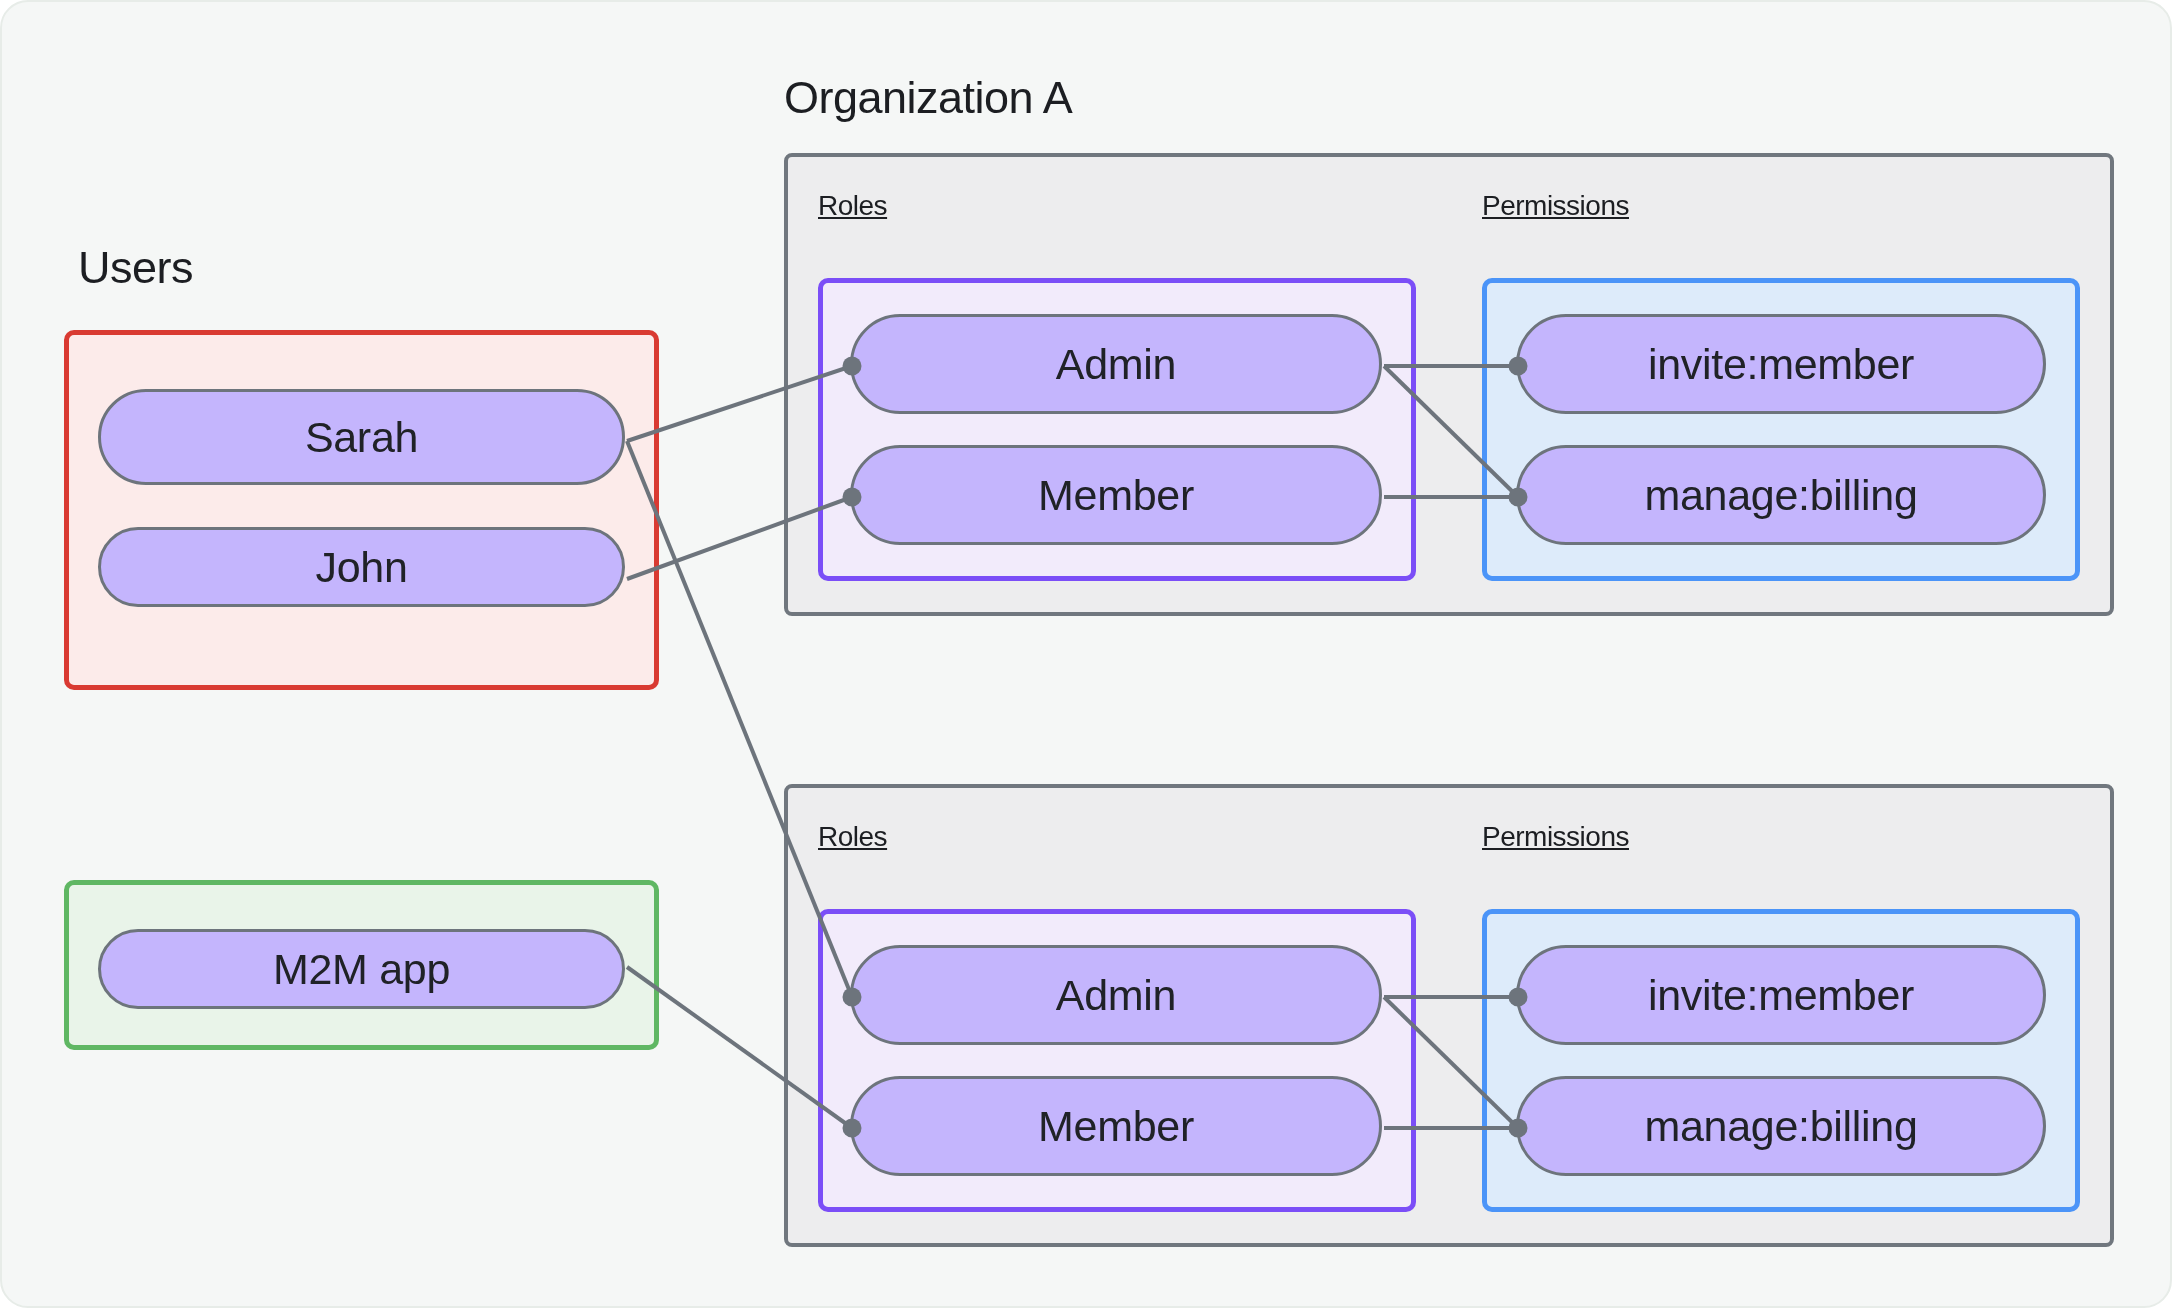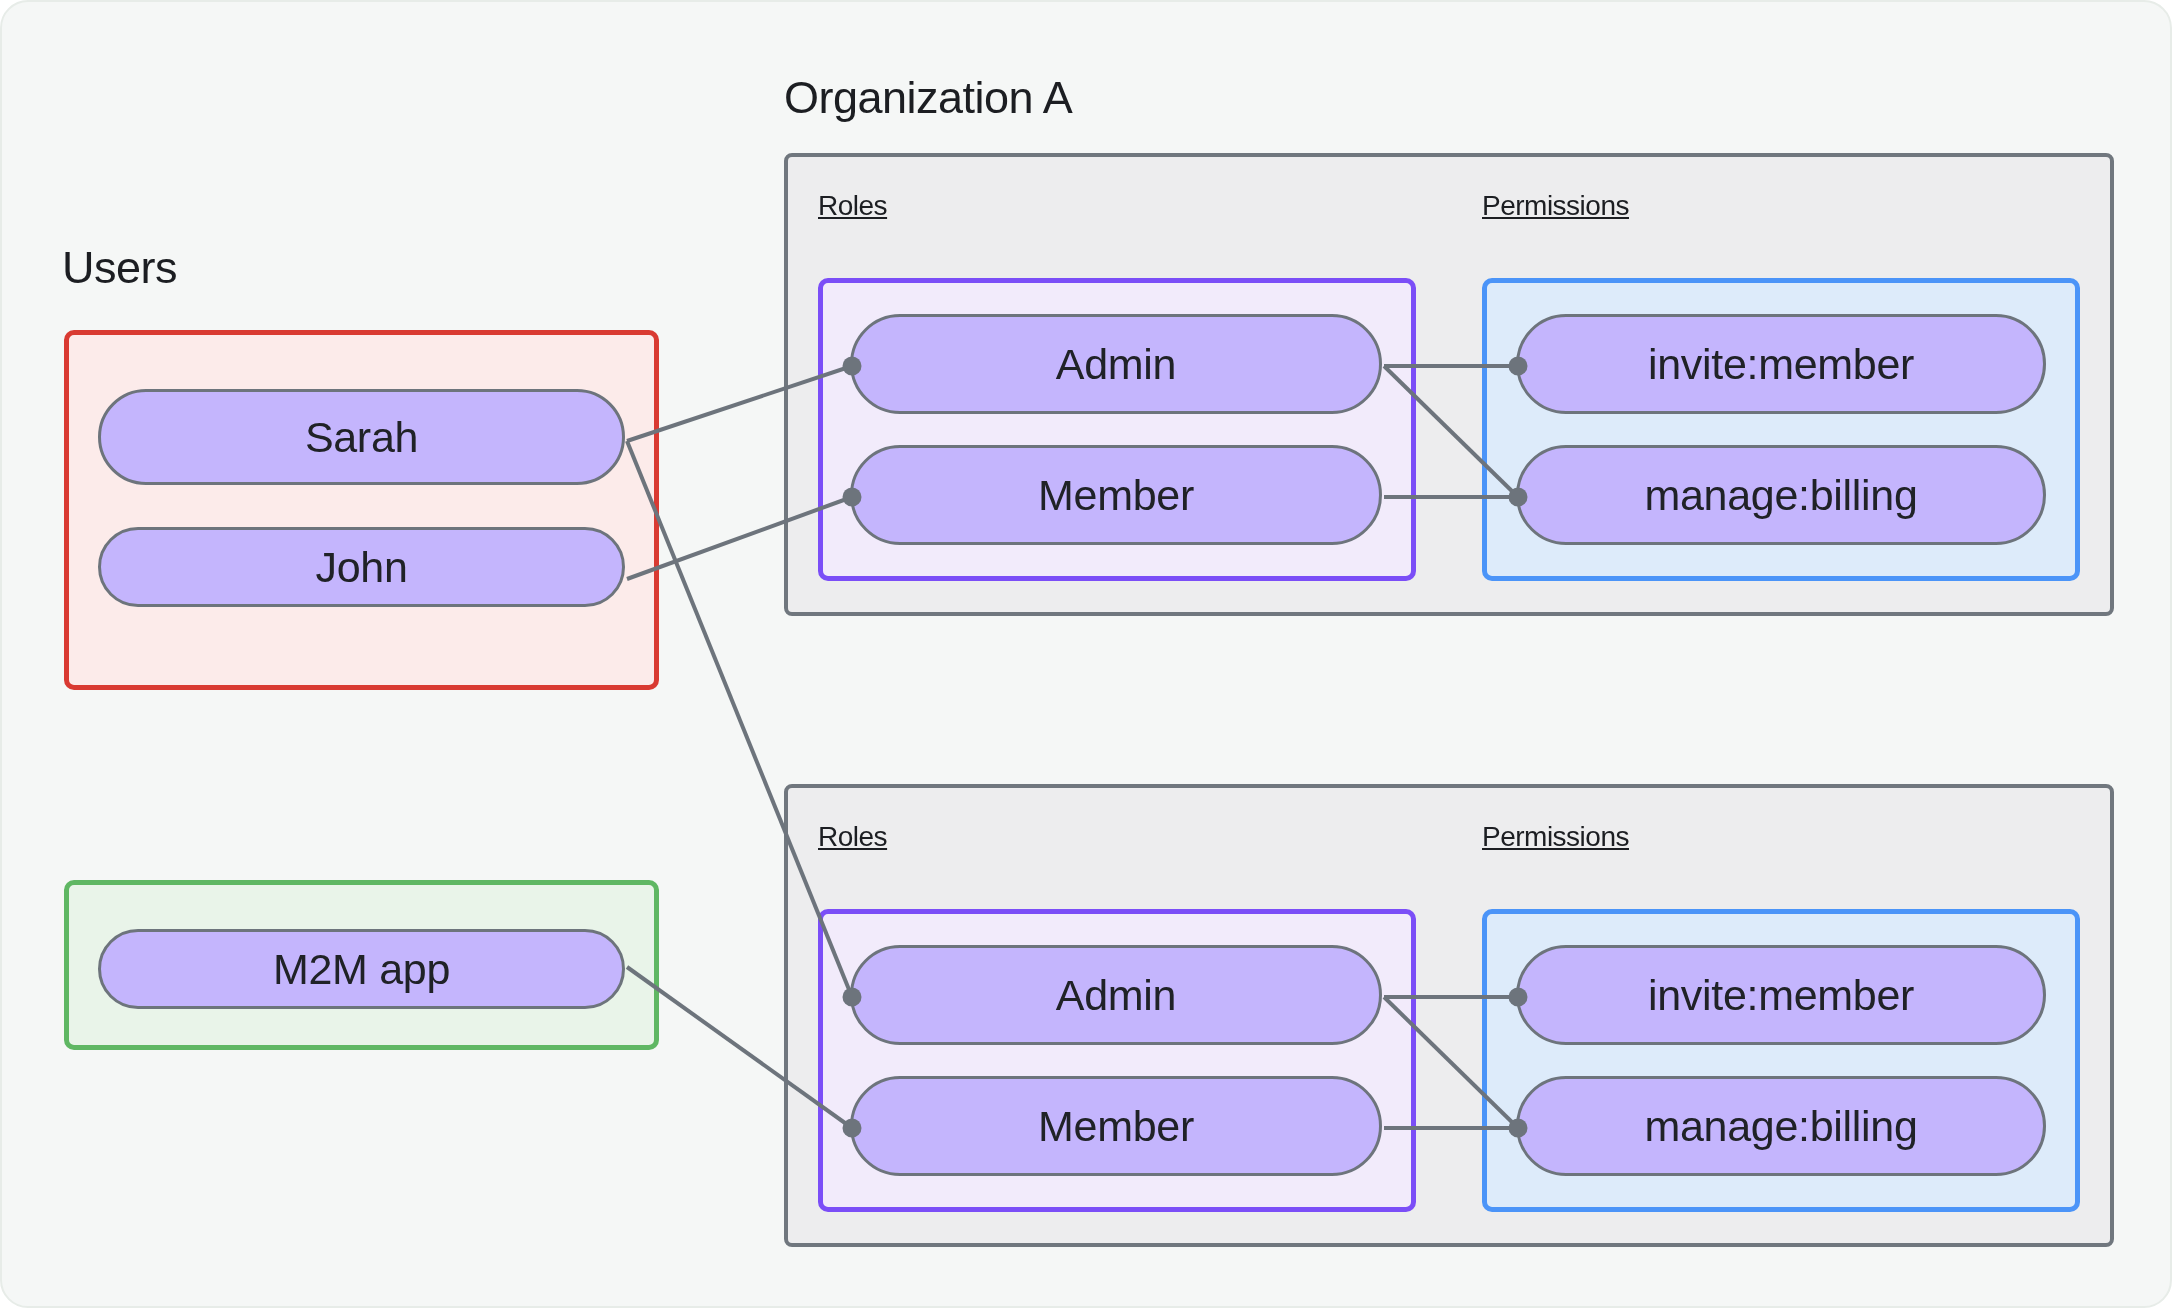--- a/index.html
+++ b/index.html
@@ -66,21 +66,21 @@
     width: 2172px;
     height: 1308px;
     pointer-events: none;
   }
 </style>
 </head>
 <body>
 
 <div class="canvas" id="canvas">
 
-  <div class="section-title" style="left:60px; top:240px;">Users</div>
+  <div class="section-title" style="left:76px; top:240px;">Users</div>
   <div class="group-box users-box" style="left:62px; top:328px; width:595px; height:360px;"></div>
   <div class="pill" style="left:96px; top:387px; width:527px; height:96px;">
     <span>Sarah</span>
   </div>
   <div class="pill" style="left:96px; top:525px; width:527px; height:80px;">
     <span>John</span>
   </div>
 
   <div class="group-box m2m-box" style="left:62px; top:878px; width:595px; height:170px;"></div>
   <div class="pill" style="left:96px; top:927px; width:527px; height:80px;">

